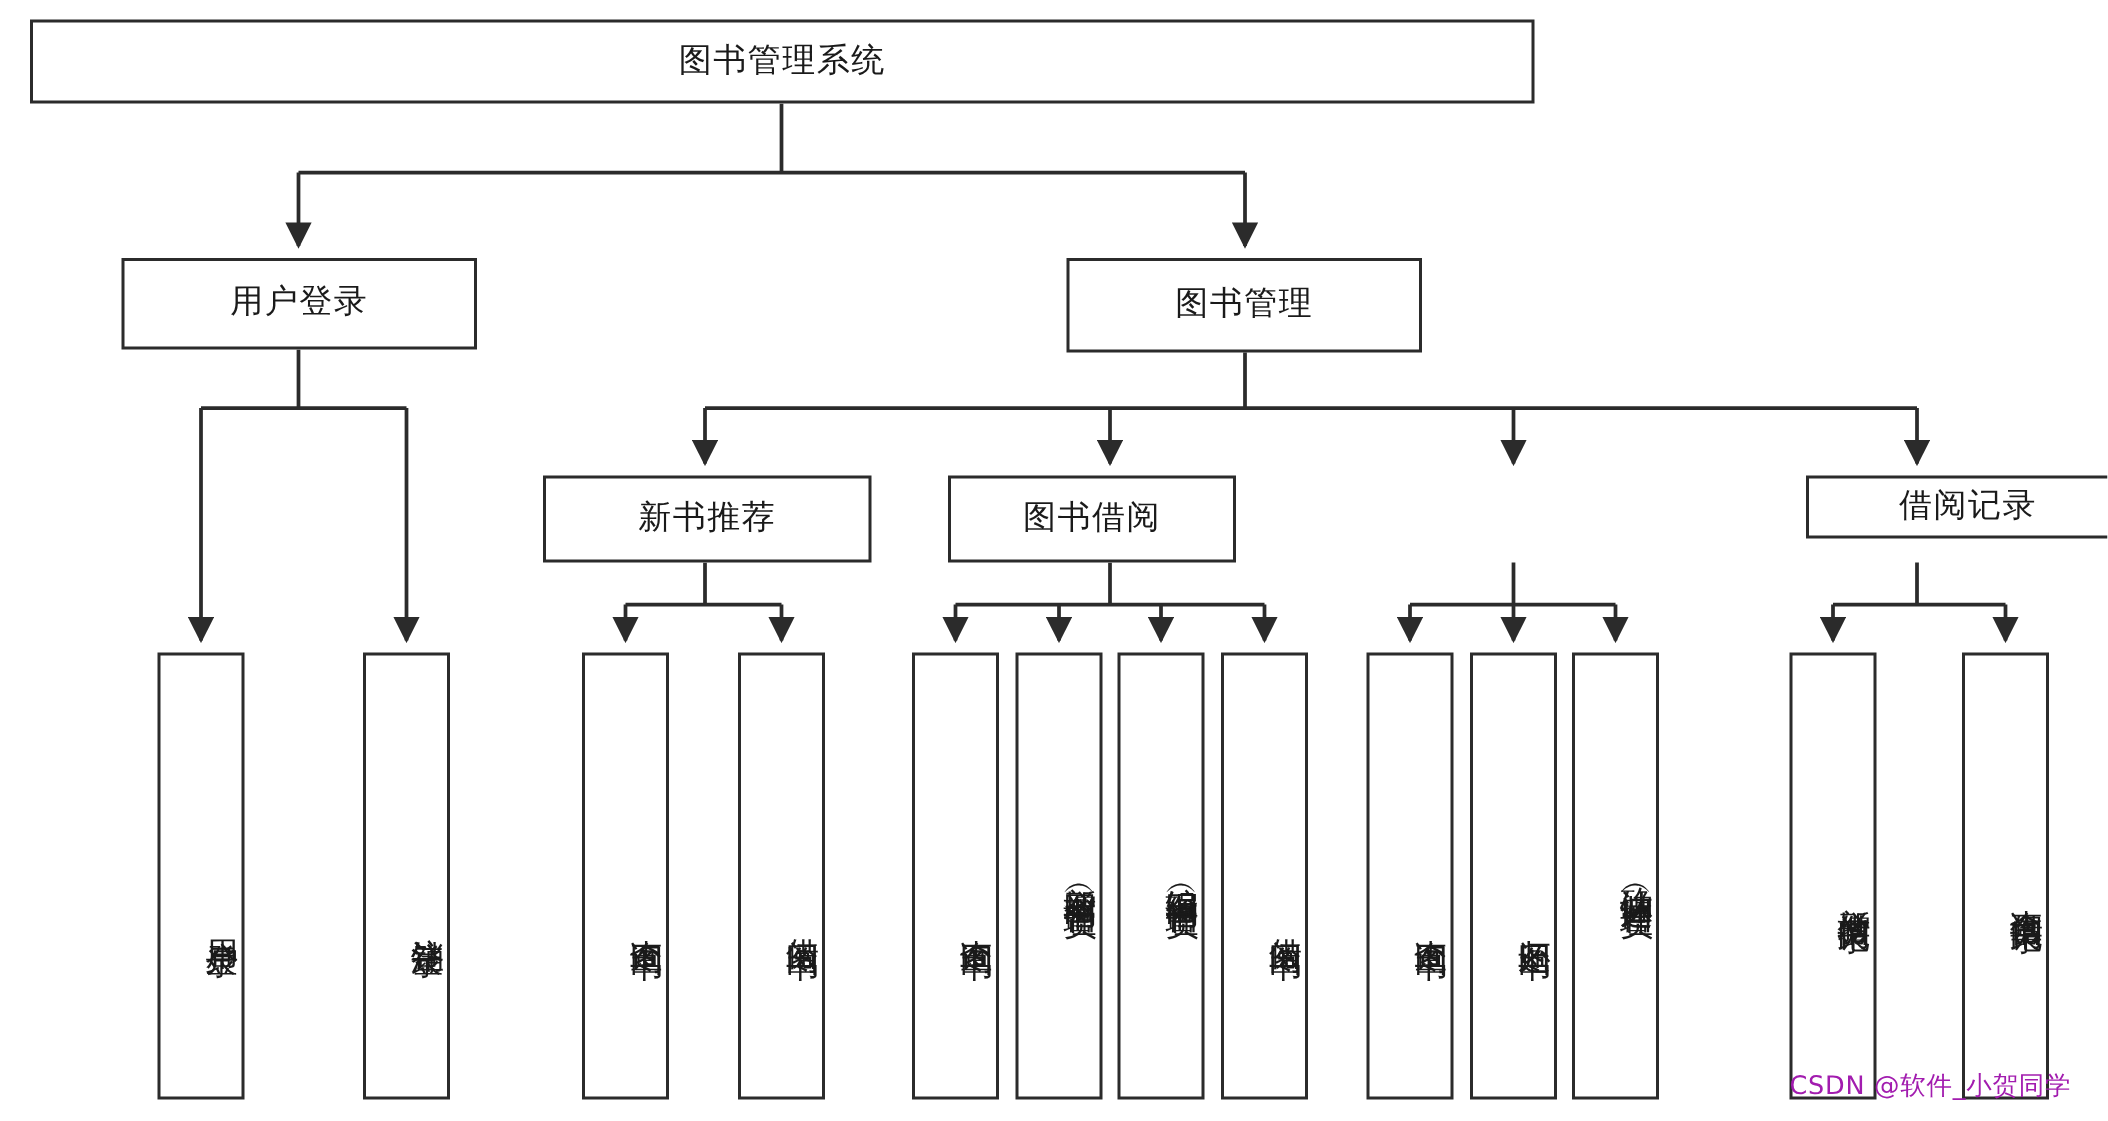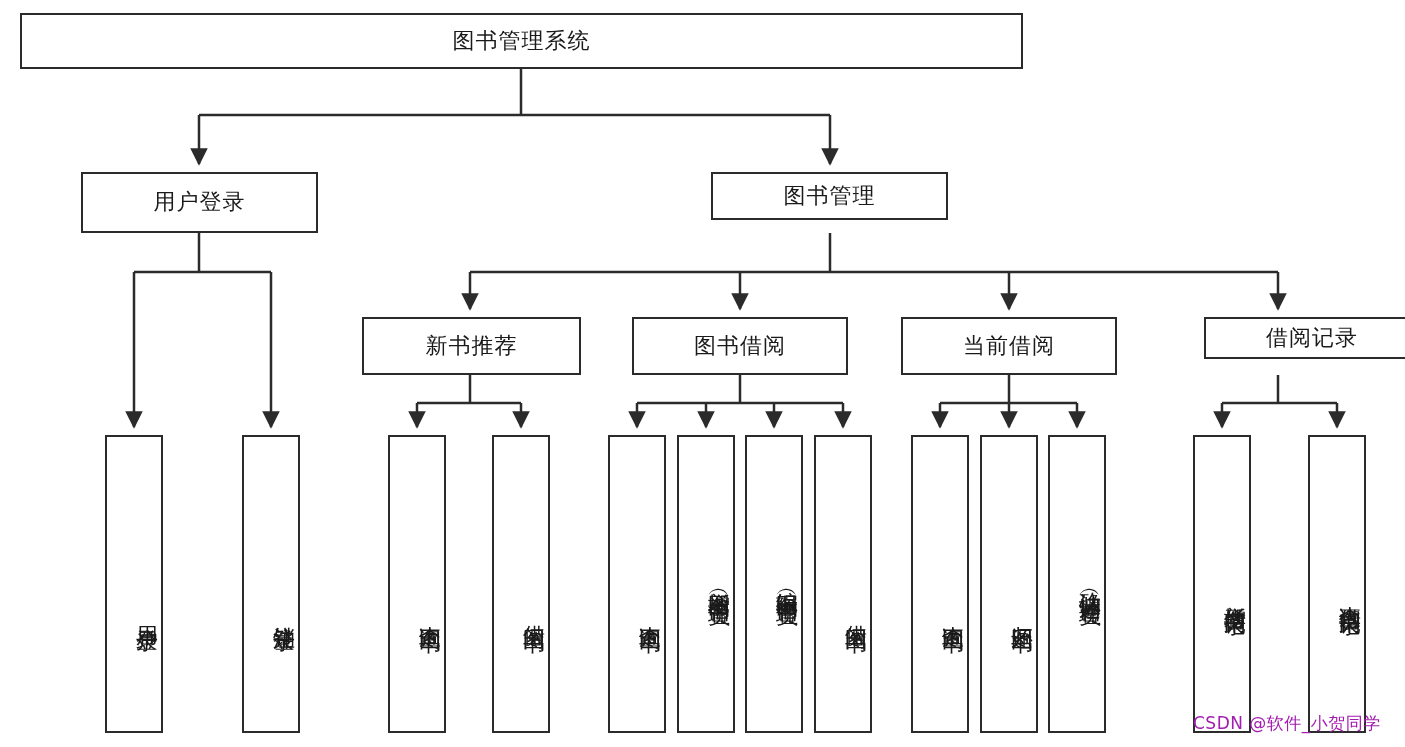--- a/index.html
+++ b/index.html
@@ -119,25 +119,24 @@
       <path d="M 1278 375 L 1278 403"></path>
       <path d="M 1222 403 L 1337 403"></path>
       <path d="M 1222 403 L 1222 427" marker-end="url(#arrow)"></path>
       <path d="M 1337 403 L 1337 427" marker-end="url(#arrow)"></path>
     </g>
   </svg>
 
   <div class="node node-h" style="left:20px; top:13px; width:1003px; height:56px;">图书管理系统</div>
 
   <div class="node node-h" style="left:81px; top:172px; width:237px; height:61px;">用户登录</div>
-  <div class="node node-h" style="left:711px; top:172px; width:237px; height:48px;">图书管理</div>
+  <div class="node node-h" style="left:711px; top:172px; width:237px; height:63px;">图书管理</div>
 
   <div class="node node-h" style="left:362px; top:317px; width:219px; height:58px;">新书推荐</div>
-  <div class="node node-h" style="left:632px; top:317px; width:216px; height:58px;">图书借阅</div>
-  <div class="node node-h" style="left:901px; top:317px; width:216px; height:58px;">当前借阅</div>
+  <div class="node node-h" style="left:632px; top:317px; width:192px; height:58px;">图书借阅</div>
   <div class="node node-h" style="left:1204px; top:317px; width:216px; height:42px;">借阅记录</div>
 
   <div class="node node-v pad-top-2" style="left:105px; top:435px; width:58px; height:298px;">用户登录</div>
   <div class="node node-v pad-top-2" style="left:242px; top:435px; width:58px; height:298px;">注销登录</div>
 
   <div class="node node-v pad-top-2" style="left:388px; top:435px; width:58px; height:298px;">查询图书</div>
   <div class="node node-v pad-top-2" style="left:492px; top:435px; width:58px; height:298px;">借阅图书</div>
 
   <div class="node node-v pad-top-2" style="left:608px; top:435px; width:58px; height:298px;">查询图书</div>
   <div class="node node-v pad-top-0" style="left:677px; top:435px; width:58px; height:298px;">新增图书（管理员）</div>

